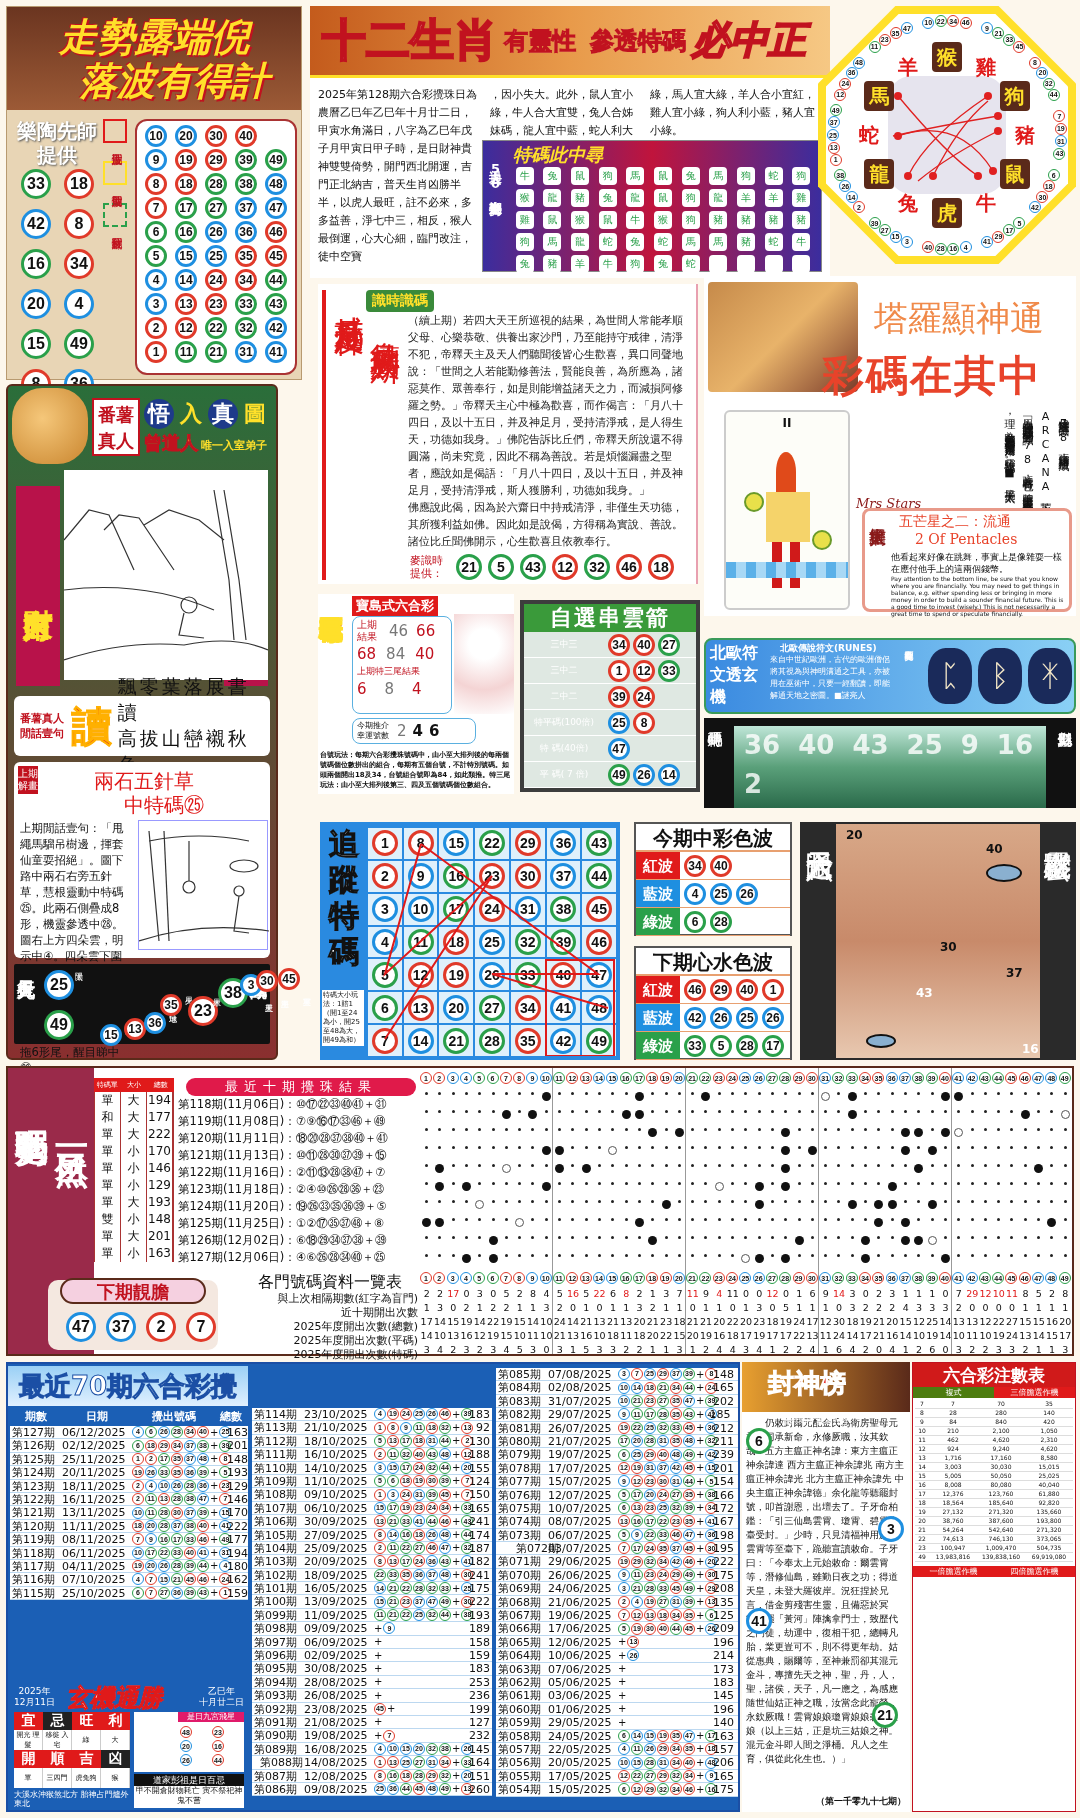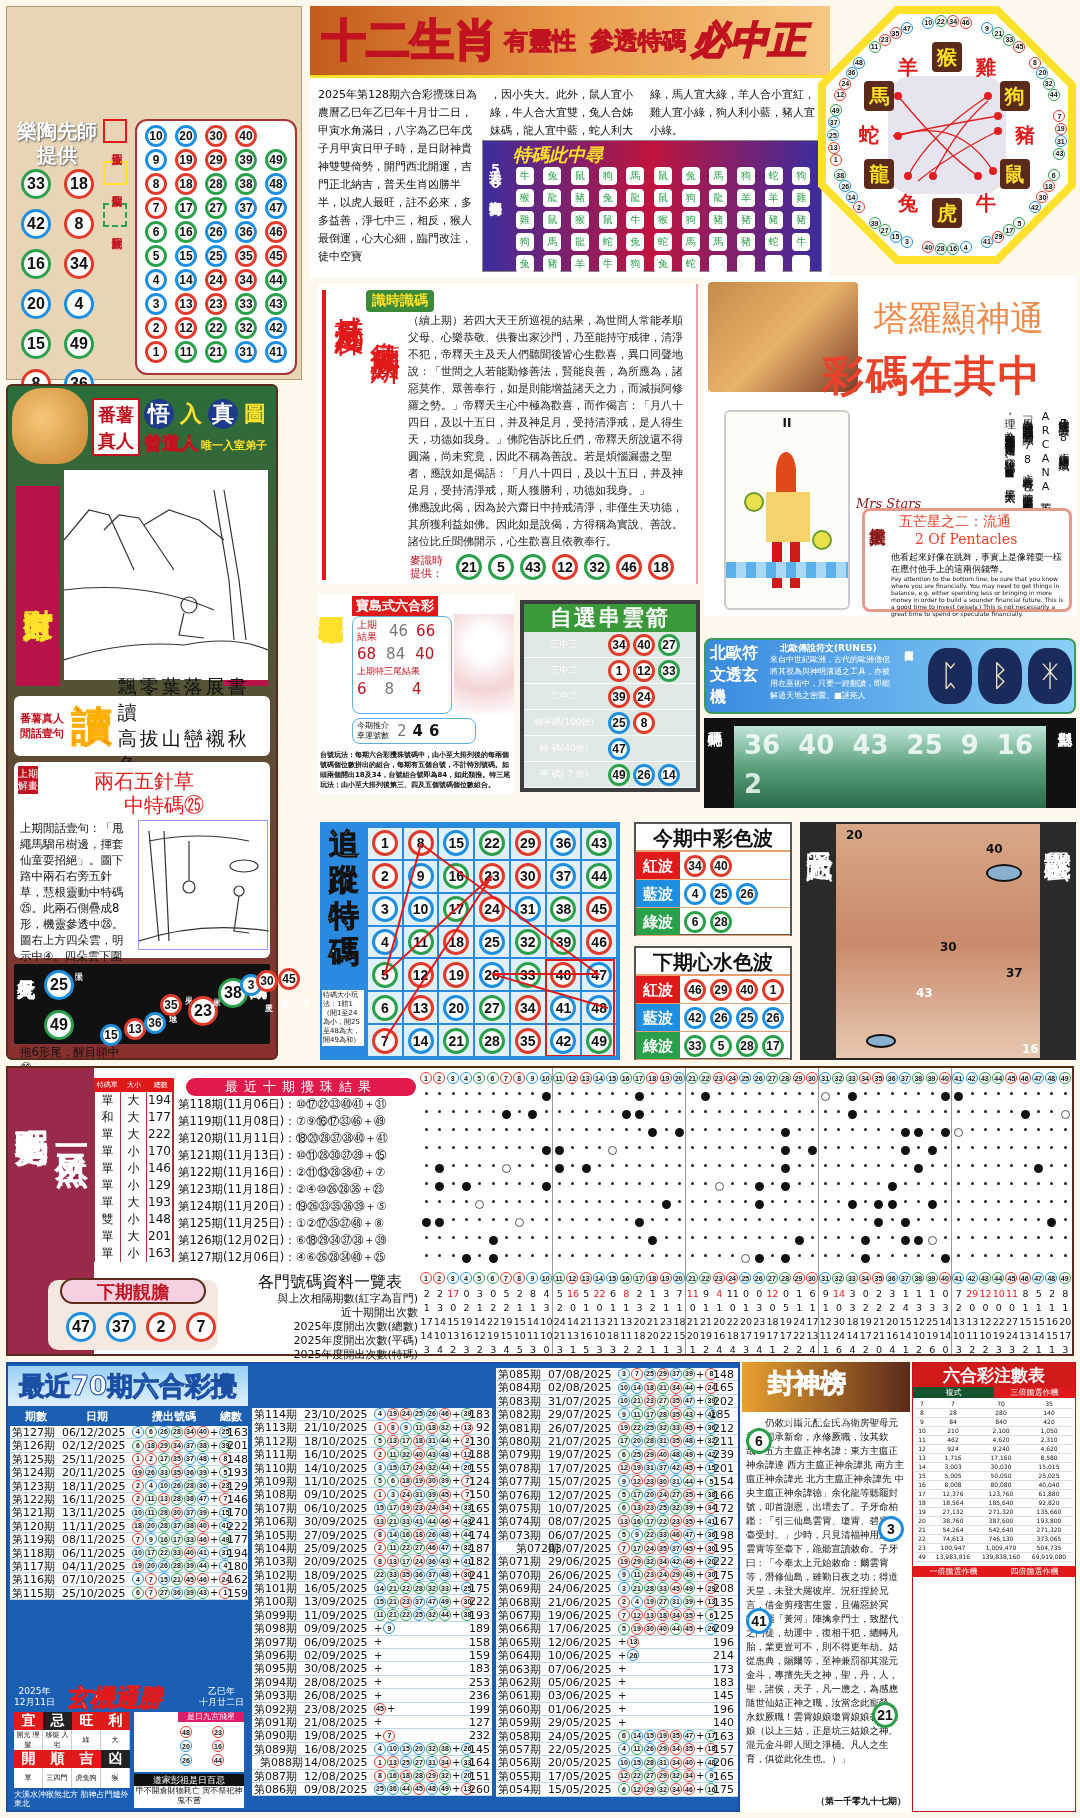--- a/index.html
+++ b/index.html
@@ -19,20 +19,24 @@
 .yellow-title{color:#ffe02a;font-weight:bold;font-style:italic;text-shadow:2px 2px 0 #c1121f,-1px -1px 0 #c1121f}
 .grid-cell{display:flex;align-items:center;justify-content:center}
 .dot{width:3px;height:3px;border-radius:50%;background:#222;display:inline-block}
 .bigdot{width:9px;height:9px;border-radius:50%;background:#111;display:inline-block}
 .ring{width:9px;height:9px;border-radius:50%;border:1px solid #555;display:inline-block}
 </style>
 </head>
 <body>
 
 <div class="abs" style="left:6px;top:6px;width:296px;height:374px;background:#e8d5b5;border:1px solid #b89a70">
+  <div class="banner-brown" style="height:103px;display:flex;flex-direction:column;align-items:center;justify-content:center">
+    <div class="yellow-title" style="font-size:38px;line-height:44px">走勢露端倪</div>
+    <div class="yellow-title" style="font-size:38px;line-height:44px;margin-left:40px">落波有得計</div>
+  </div>
   <div style="position:absolute;left:10px;top:112px;width:80px;font-size:20px;font-weight:bold;color:#fff;text-shadow:1px 1px 2px #555;text-align:center;line-height:24px">樂陶先師提供</div>
   <div id="pairs" style="position:absolute;left:14px;top:162px;width:80px;display:grid;grid-template-columns:1fr 1fr;row-gap:10px;column-gap:6px">
       <span class="ball green s30">33</span>
       <span class="ball red s30">18</span>
       <span class="ball blue s30">42</span>
       <span class="ball red s30">8</span>
       <span class="ball green s30">16</span>
       <span class="ball red s30">34</span>
       <span class="ball blue s30">20</span>
       <span class="ball blue s30">4</span>
@@ -2856,21 +2860,21 @@
       <span class="ball green s26" style="position: absolute; left: 4px; top: 66px;">6</span>
       <span class="ball blue s26" style="position: absolute; left: 136px; top: 154px;">3</span>
       <span class="ball blue s26" style="position: absolute; left: 4px; top: 246px;">41</span>
       <span class="ball green s26" style="position: absolute; left: 130px; top: 340px;">21</span>
     </div>
 </div>
 
 <div class="abs" style="left:912px;top:1362px;width:164px;height:450px;background:#fff;border:1px solid #c1121f">
   <div style="background:#d01a1a;color:#fff;font-size:17px;font-weight:bold;text-align:center;height:24px;line-height:24px">六合彩注數表</div>
   <div style="display:flex">
-      <div style="flex:1;background:#14532d;color:#fff;font-size:8px;text-align:center">複式</div>
+      <div style="flex:1;background:#4d7c0f;color:#fff;font-size:8px;text-align:center">複式</div>
       <div style="flex:1;background:#e01a1a;color:#fff;font-size:8px;text-align:center">三倍膽選作機</div>
     </div>
   <div id="betRows" style="font-size:6px;line-height:8px;padding:2px">
       <div style="display: flex; border-bottom: 1px solid rgb(221, 221, 221);">
         <span style="flex: 0 0 14px; text-align: center; overflow: hidden;">7</span>
         <span style="flex: 1 1 0%; text-align: center; overflow: hidden;">7</span>
         <span style="flex: 1 1 0%; text-align: center; overflow: hidden;">70</span>
         <span style="flex: 1 1 0%; text-align: center; overflow: hidden;">35</span>
       </div>
       <div style="display: flex; border-bottom: 1px solid rgb(221, 221, 221);">

